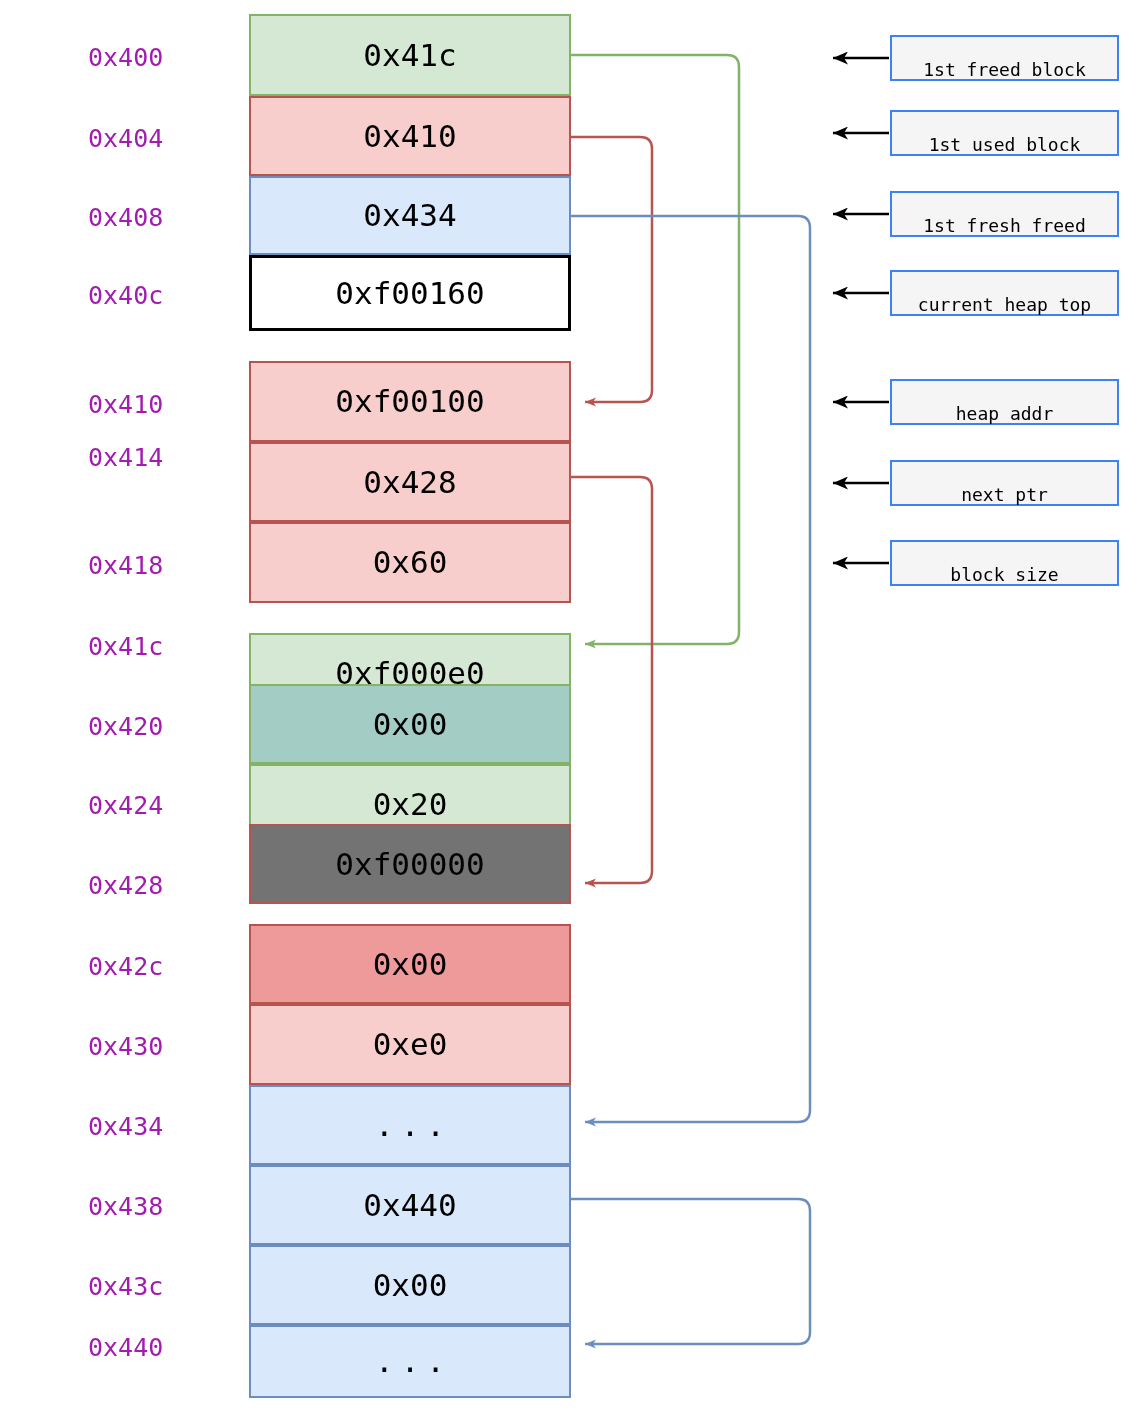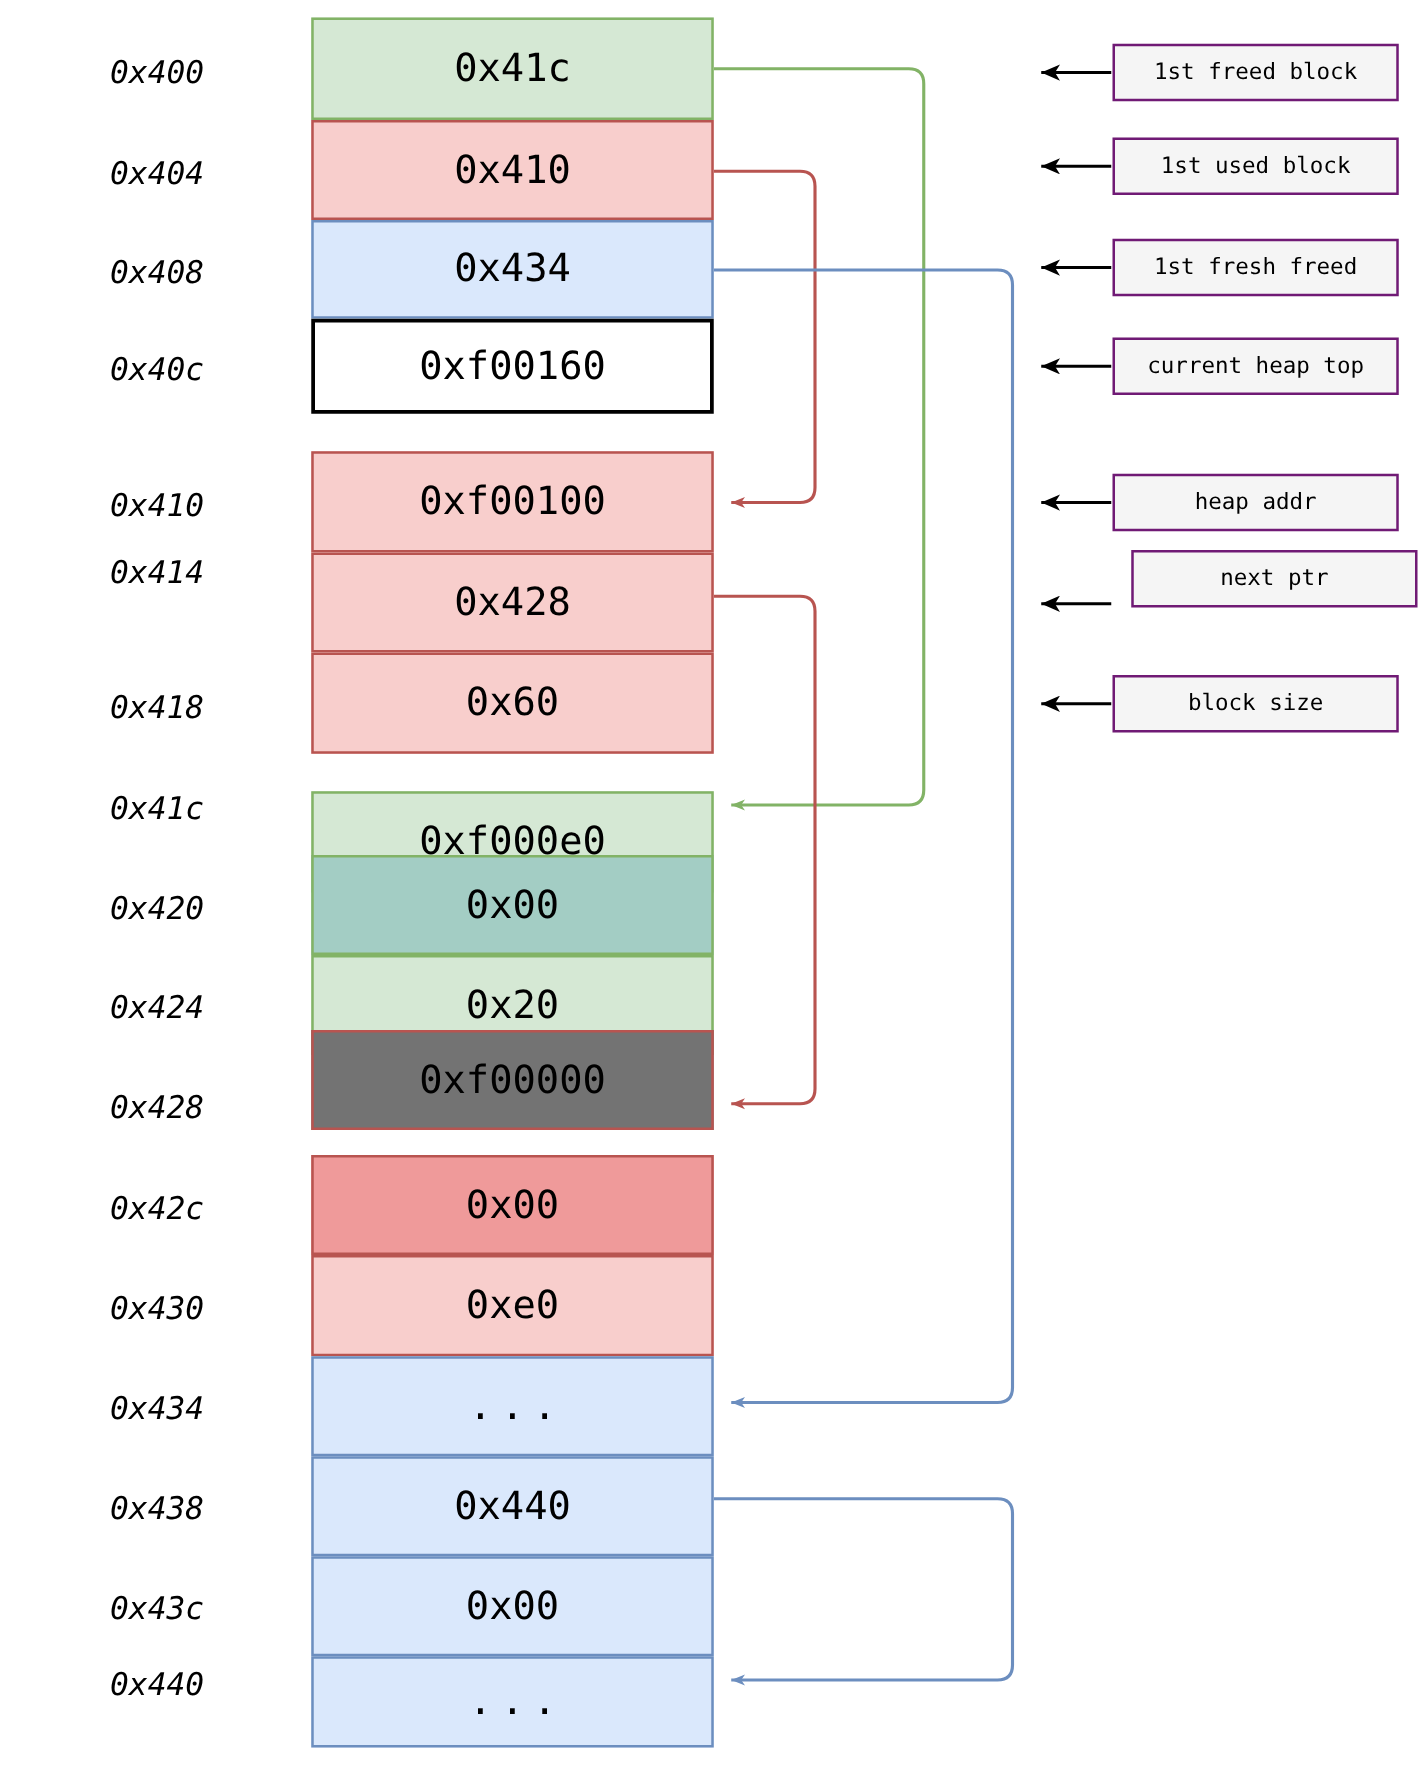--- a/index.html
+++ b/index.html
@@ -19,25 +19,24 @@
   svg.wires {
     position: absolute;
     left: 0; top: 0;
     width: 1142px;
     height: 1412px;
     pointer-events: none;
   }
   .addr-label {
     position: absolute;
     font-size: 25px;
-    color: #000000;
+    color: #a21caf;
     white-space: pre;
     letter-spacing: 0px;
     text-align: center;
-    font-style: italic;
   }
   .cell {
     position: absolute;
     left: 249px;
     width: 322px;
     box-sizing: border-box;
     display: flex;
     align-items: center;
     justify-content: center;
   }
@@ -53,24 +52,24 @@
     letter-spacing: 7px;
     padding-left: 7px;
     line-height: 1;
   }
   .legend-box {
     position: absolute;
     left: 890px;
     width: 229px;
     height: 46px;
     background: #f5f5f5;
-    border: 2px solid #701a75;
+    border: 2px solid #3b82f6;
     box-sizing: border-box;
     display: flex;
-    align-items: center;
+    align-items: flex-end;
     justify-content: center;
   }
   .legend-box span {
     font-size: 18px;
     color: #000000;
     white-space: pre;
     line-height: 1;
   }
 </style>
 </head>
@@ -205,20 +204,20 @@
   </div>
   <div class="legend-box" style="top:191px;">
     <span>1st fresh freed</span>
   </div>
   <div class="legend-box" style="top:270px;">
     <span>current heap top</span>
   </div>
   <div class="legend-box" style="top:379px;">
     <span>heap addr</span>
   </div>
-  <div class="legend-box" style="top:440px;margin-left:15px;">
+  <div class="legend-box" style="top:460px;">
     <span>next ptr</span>
   </div>
   <div class="legend-box" style="top:540px;">
     <span>block size</span>
   </div>
 
 </div>
 
 </body></html>

